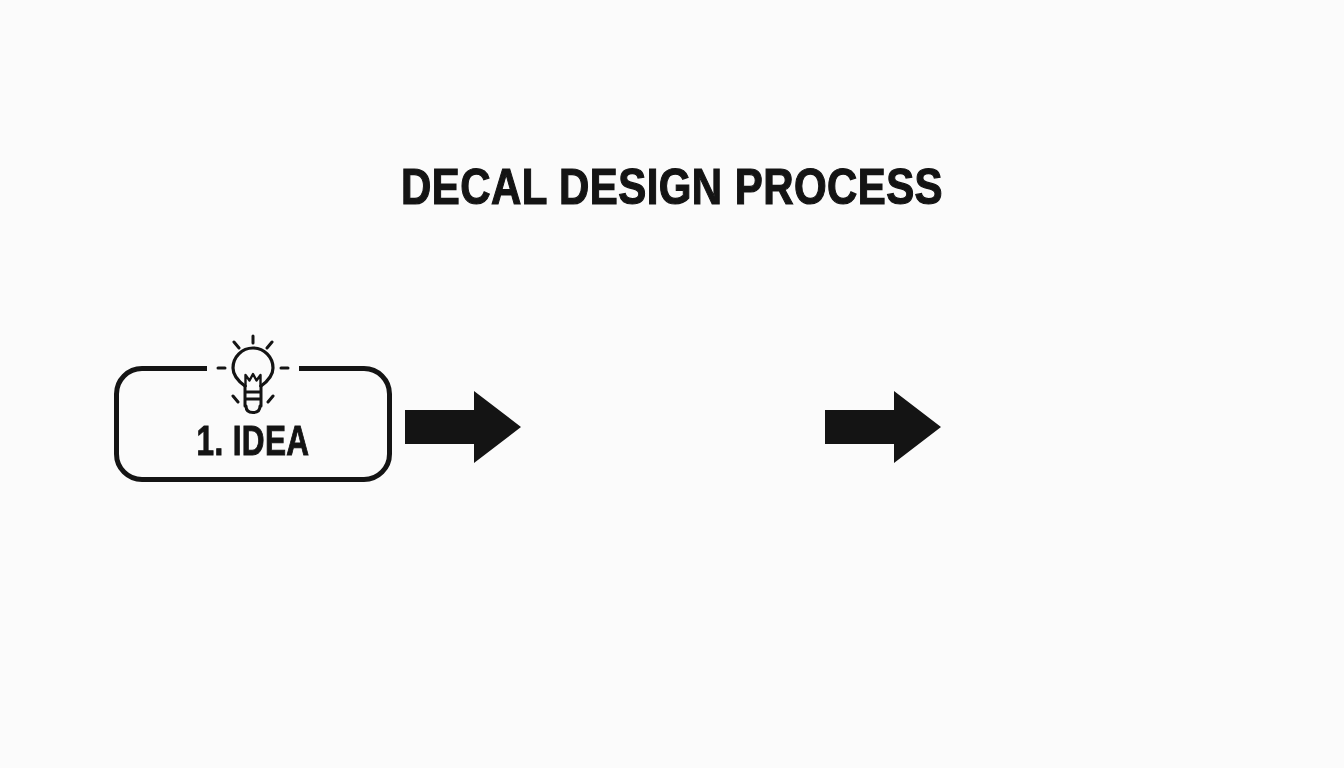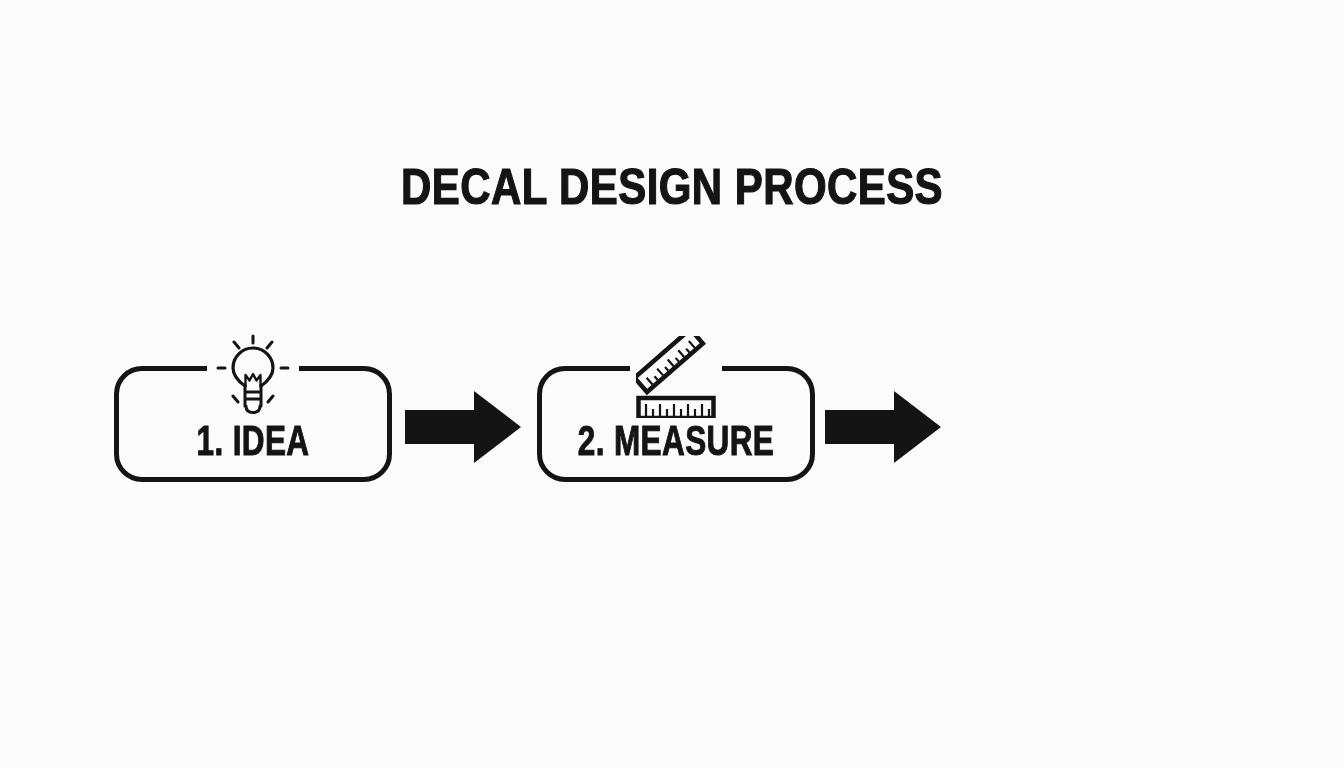--- a/index.html
+++ b/index.html
@@ -101,33 +101,19 @@
         <path stroke-width="2.4" d="M -7.5 14 L -7.5 3 L -3.5 8.5 L 0 2 L 3.5 8.5 L 7.5 3 L 7.5 14"></path>
       </g>
     </svg>
     <div class="step-label">1. IDEA</div>
   </section>
 
   <svg class="arrow arrow-1" viewBox="0 0 116 72" width="116" height="72" aria-hidden="true">
     <polygon points="0,19 69,19 69,0 116,36 69,72 69,53 0,53" fill="var(--ink)"></polygon>
   </svg>
 
-  <section class="step step-2">
-    <div class="notch"></div>
-    <svg class="step-icon icon-ruler" viewBox="-40 -72 80 82" width="80" height="82" aria-hidden="true">
-      <g fill="none" stroke="var(--ink)">
-        <g transform="translate(-29,-16) rotate(-41)">
-          <rect x="0" y="-19" width="74" height="19" stroke-width="4.5" fill="var(--background)"></rect>
-          <path stroke-width="2.2" d="M 9 -2 V -11 M 16 -2 V -7 M 23 -2 V -11 M 30 -2 V -7 M 37 -2 V -11 M 44 -2 V -7 M 51 -2 V -11 M 58 -2 V -7 M 65 -2 V -11"></path>
-        </g>
-        <rect x="-37.5" y="-10" width="75" height="20" stroke-width="4.5" fill="var(--background)"></rect>
-        <path stroke-width="2.2" d="M -30 8 V -4 M -23 8 V 1 M -16 8 V -4 M -9 8 V 1 M -2 8 V -4 M 5 8 V 1 M 12 8 V -4 M 19 8 V 1 M 26 8 V -4 M 33 8 V 1"></path>
-      </g>
-    </svg>
-    <div class="step-label">2. MEASURE</div>
-  </section>
 
   <svg class="arrow arrow-2" viewBox="0 0 116 72" width="116" height="72" aria-hidden="true">
     <polygon points="0,19 69,19 69,0 116,36 69,72 69,53 0,53" fill="var(--ink)"></polygon>
   </svg>
 
 
 </div>
 
 </body></html>

